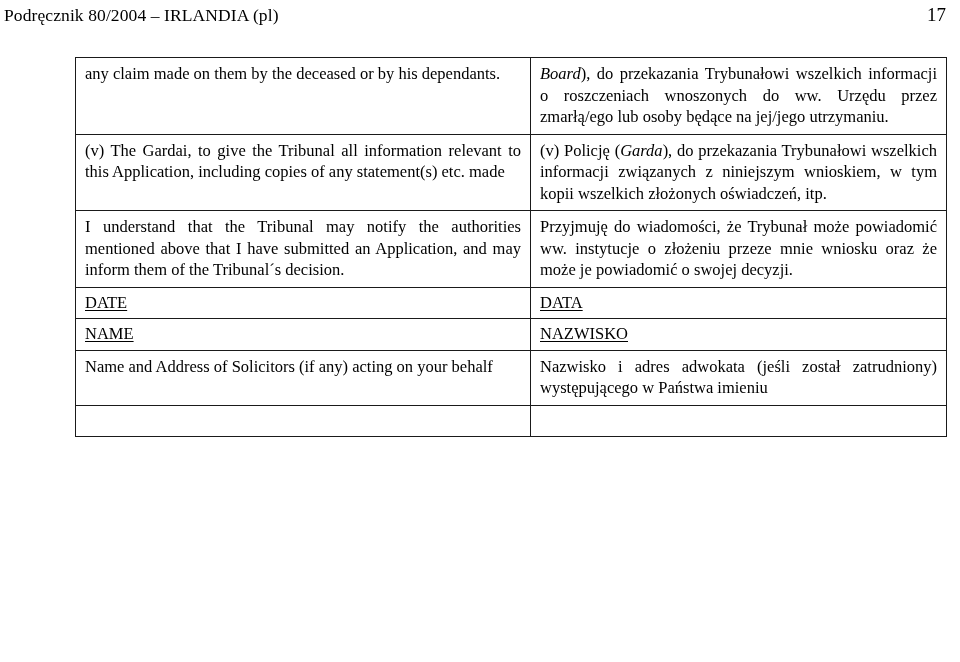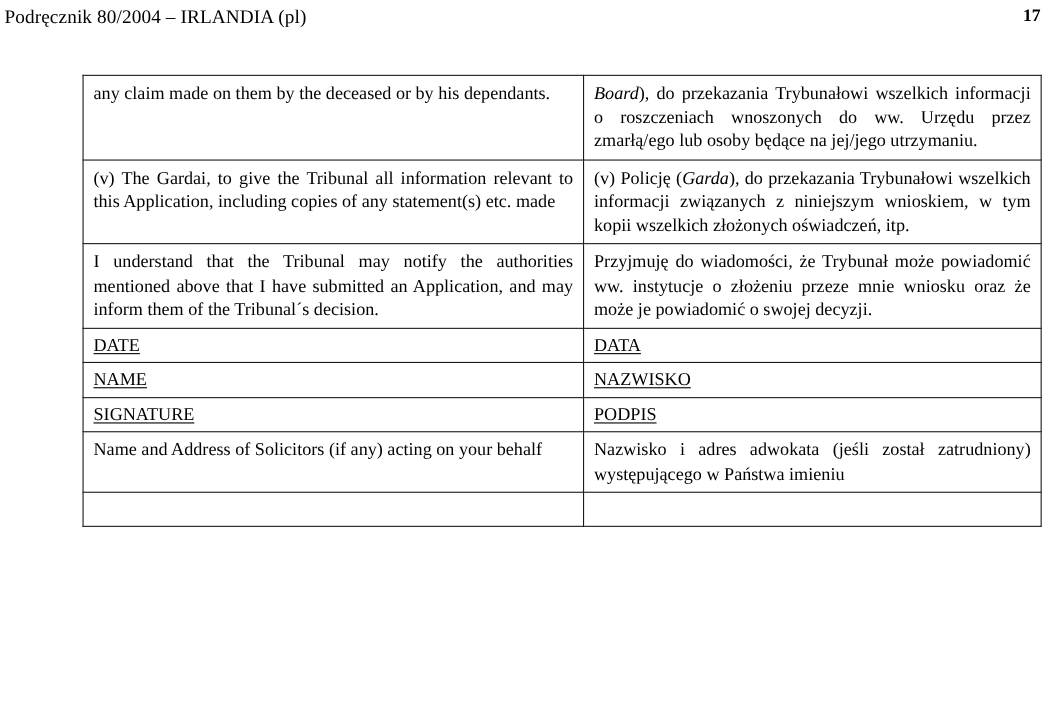--- a/index.html
+++ b/index.html
@@ -34,31 +34,31 @@
     justify-content: space-between;
   }
   .header-title {
     font-size: 17.5px;
     line-height: 22px;
     padding-left: 4px;
     letter-spacing: 0.1px;
     white-space: nowrap;
   }
   .header-pageno {
-    font-size: 16px;
+    font-size: 19px;
     line-height: 22px;
-    font-weight: bold;
+    font-weight: normal;
     padding-right: 14px;
   }
 
   
   .form-table {
     position: absolute;
     left: 75px;
-    top: 68px;
+    top: 57px;
     width: 871px;
     border-collapse: collapse;
     table-layout: fixed;
   }
   .form-table td {
     border: 1.1px solid #1a1a1a;
     vertical-align: top;
     padding: 5px 9px 6px 9px;
     font-size: 16.5px;
     line-height: 21.5px;
@@ -120,24 +120,20 @@
       <tr>
         <td class="col-en label-cell"><span class="underlined">DATE</span></td>
         <td class="col-pl label-cell"><span class="underlined">DATA</span></td>
       </tr>
 
       <tr>
         <td class="col-en label-cell"><span class="underlined">NAME</span></td>
         <td class="col-pl label-cell"><span class="underlined">NAZWISKO</span></td>
       </tr>
 
-      <tr>
-        <td class="col-en label-cell"><span class="underlined">SIGNATURE</span></td>
-        <td class="col-pl label-cell"><span class="underlined">PODPIS</span></td>
-      </tr>
 
 
       <tr>
         <td class="col-en">Name and Address of Solicitors (if any) acting on your behalf</td>
         <td class="col-pl">Nazwisko   i   adres   adwokata   (jeśli   został zatrudniony)   występującego   w   Państwa imieniu</td>
       </tr>
 
       <tr>
         <td class="col-en empty-cell"></td>
         <td class="col-pl empty-cell"></td>

